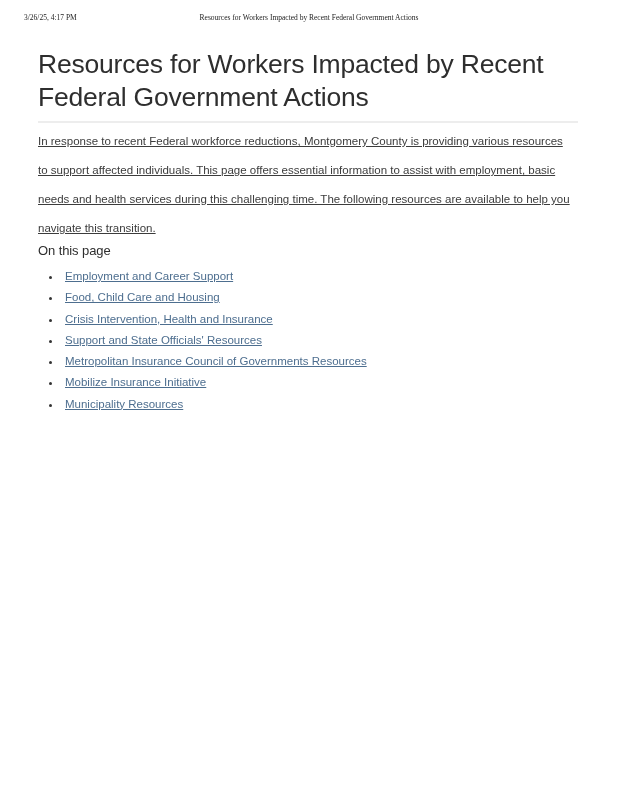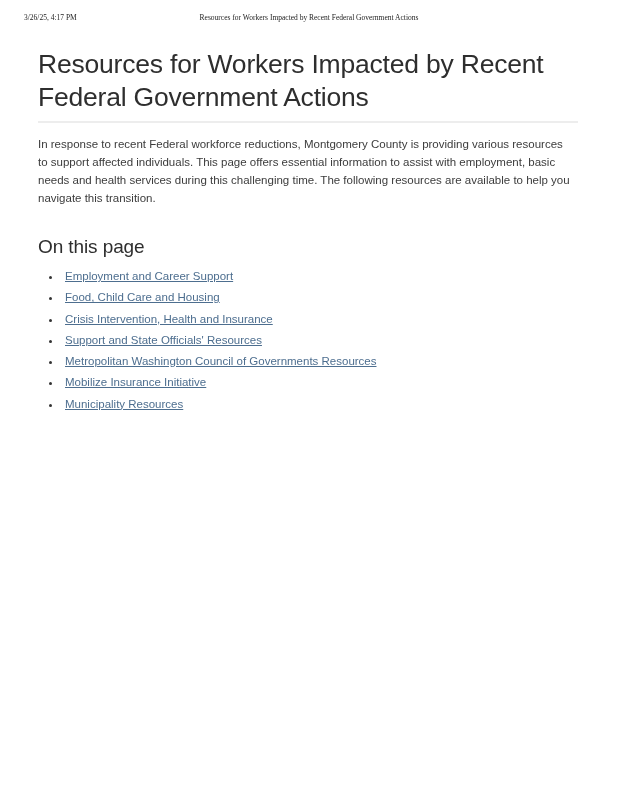--- a/index.html
+++ b/index.html
@@ -87,30 +87,30 @@
   }
 
   .title-divider {
     border: none;
     border-top: 2px solid #ededed;
     margin-top: 7px;
     width: 540px;
   }
 
   p.intro {
-    margin-top: 12px;
+    margin-top: 4px;
     font-size: 11.5px;
-    line-height: 18px;
+    line-height: 29px;
     color: #3c3c3c;
     max-width: 535px;
+    text-decoration: underline;
   }
 
   h2.toc-heading {
-    margin-top: 29px;
-    font-size: 19px;
+    font-size: 13px;
     font-weight: 400;
     color: #2e2e2e;
     letter-spacing: -0.1px;
   }
 
   ul.toc-list {
     margin-top: 8px;
     padding-left: 24px;
     list-style: disc outside;
     color: #333333;
@@ -154,21 +154,21 @@
       <li>
         <a>Food, Child Care and Housing</a>
       </li>
       <li>
         <a>Crisis Intervention, Health and Insurance</a>
       </li>
       <li>
         <a>Support and State Officials' Resources</a>
       </li>
       <li>
-        <a>Metropolitan Washington Council of Governments Resources</a>
+        <a>Metropolitan Insurance Council of Governments Resources</a>
       </li>
       <li>
         <a>Mobilize Insurance Initiative</a>
       </li>
       <li>
         <a>Municipality Resources</a>
       </li>
     </ul>
 
   </div>

